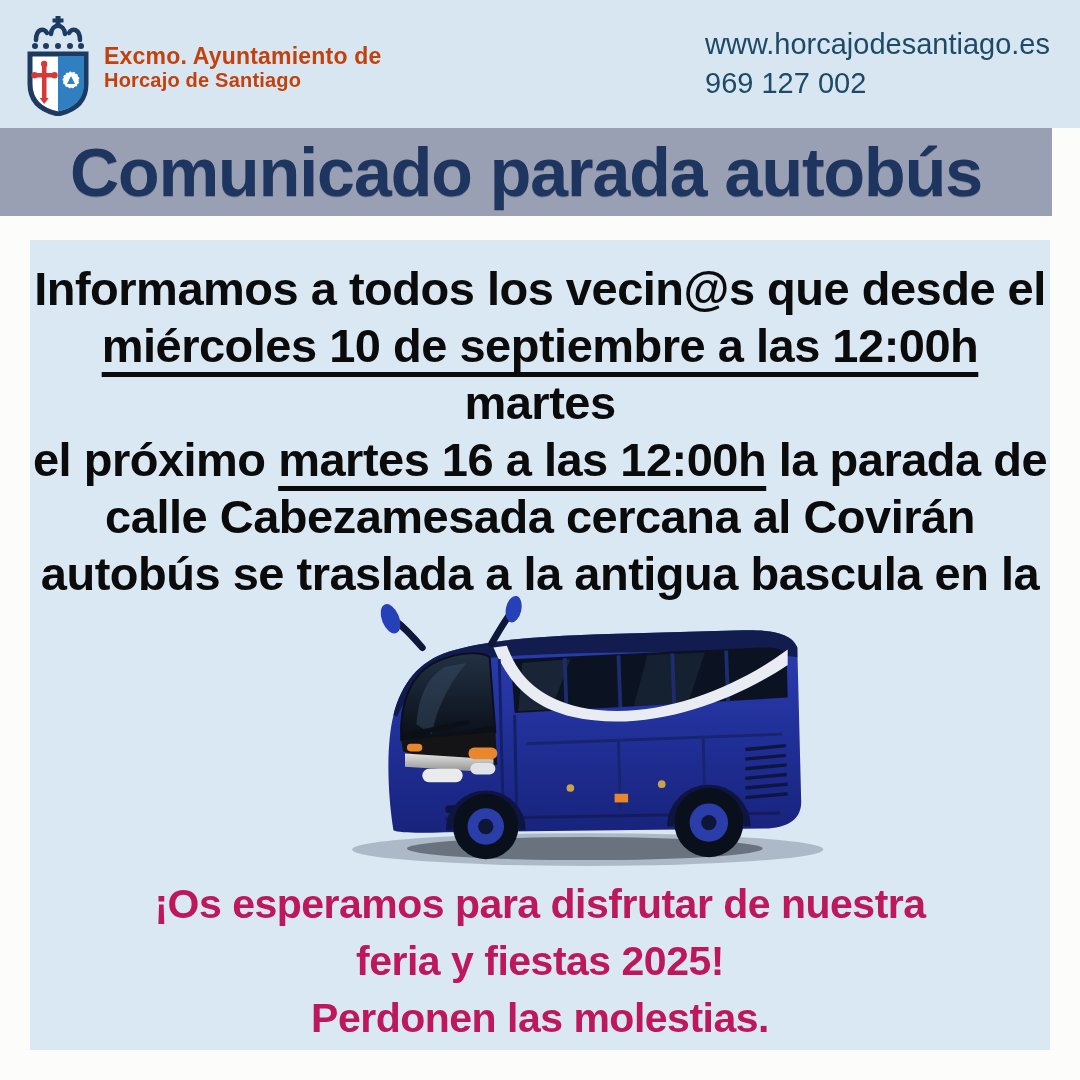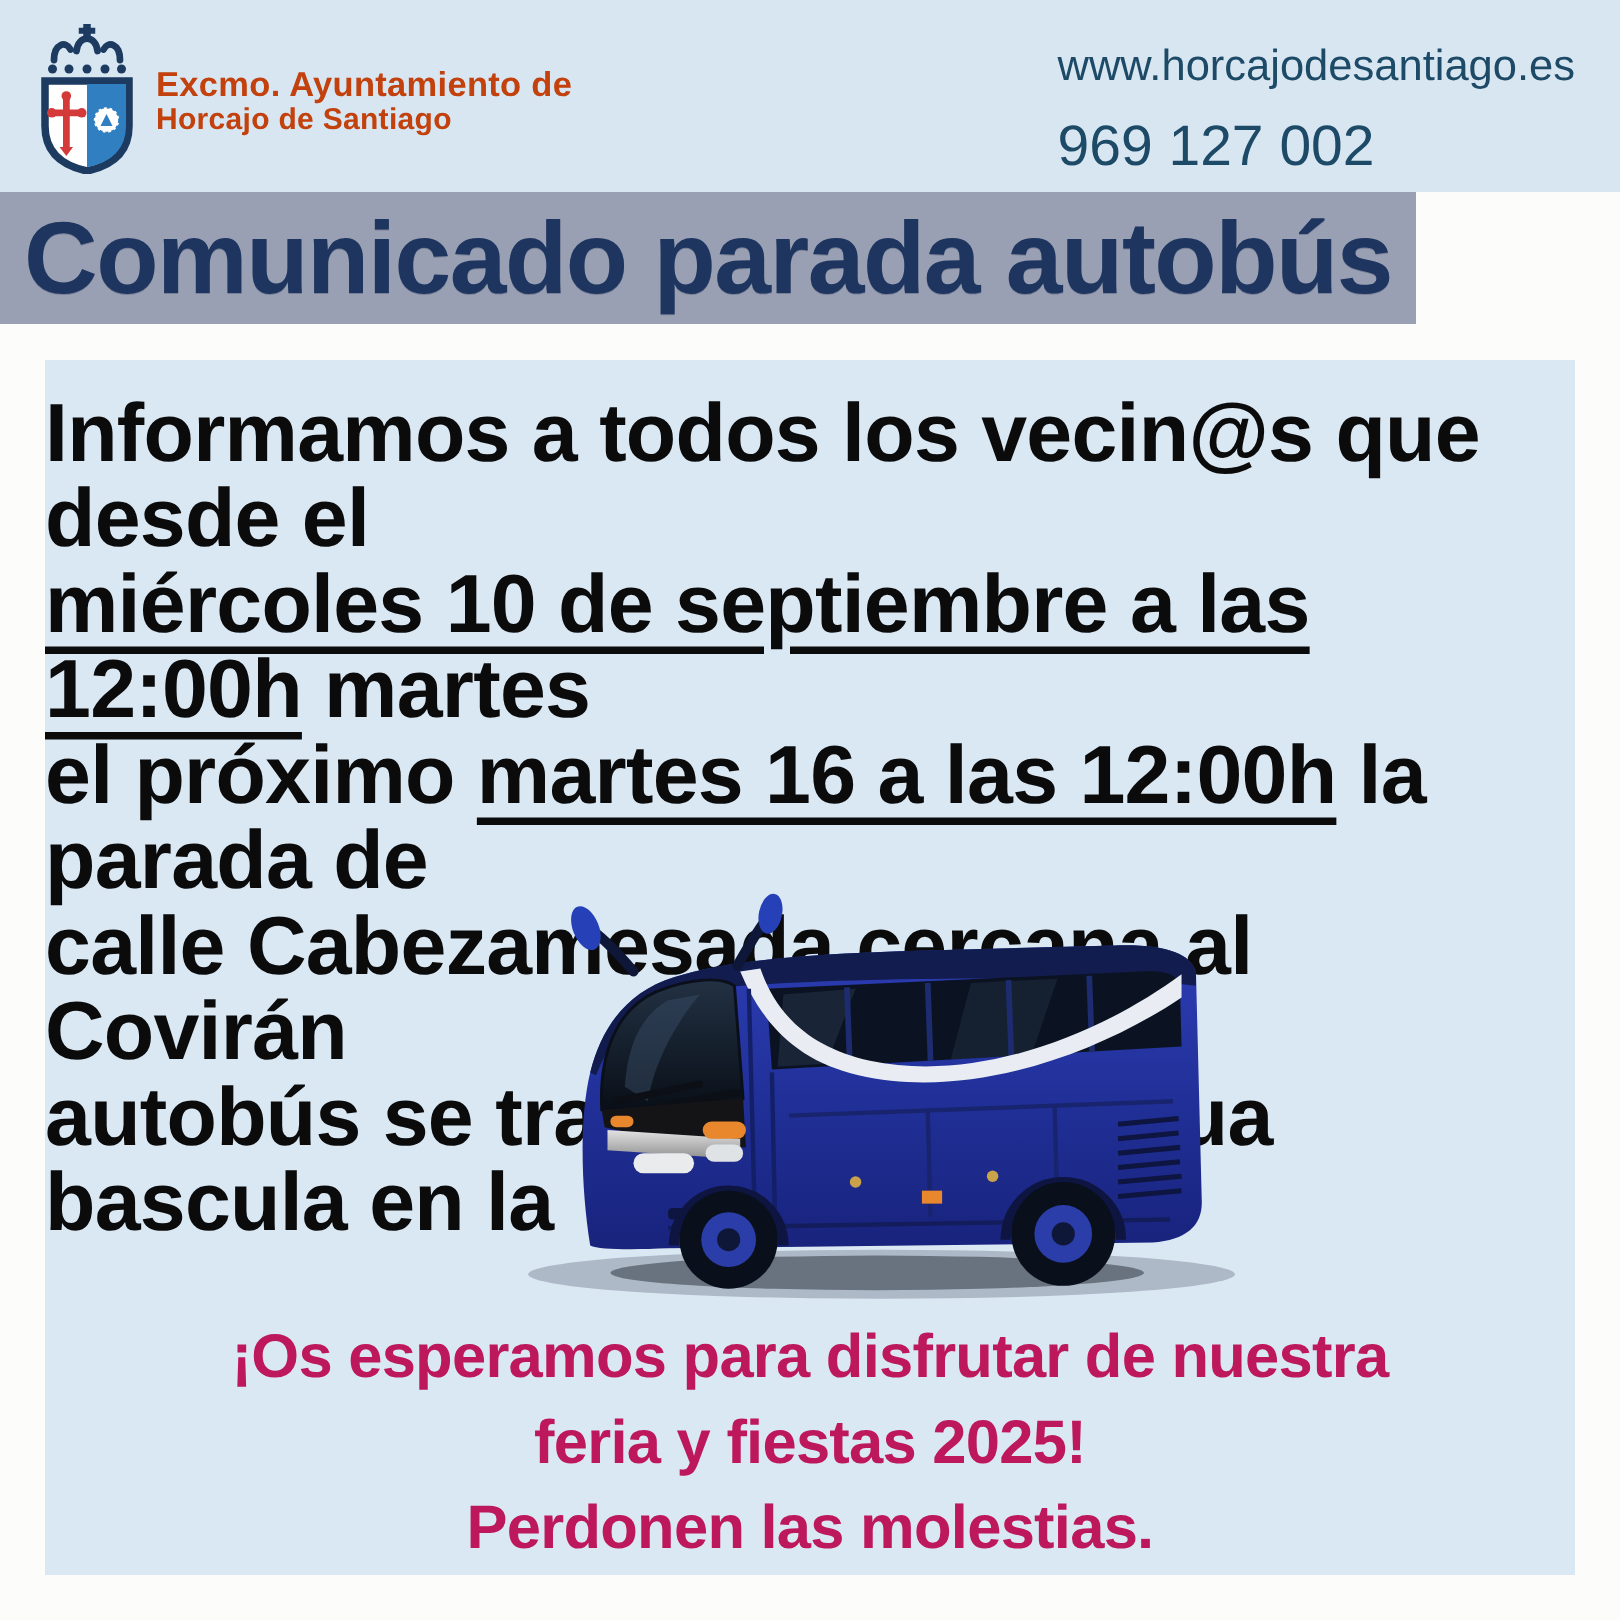--- a/index.html
+++ b/index.html
@@ -13,38 +13,38 @@
   .header {
     position:absolute; top:0; left:0; width:1080px; height:128px;
     background:#d8e6f2;
   }
   .crest { position:absolute; left:22px; top:14px; width:72px; height:102px; }
   .org { position:absolute; left:104px; top:44px; color:#c2410c; line-height:1.1; }
   .org .l1 { font-size:23px; font-weight:700; letter-spacing:0.2px; }
   .org .l2 { font-size:20px; font-weight:800; letter-spacing:0.2px; }
   .contact { position:absolute; right:30px; top:28px; text-align:left; color:#1d4a66; }
   .contact .web { font-size:29px; font-weight:500; }
-  .contact .tel { font-size:38px; font-weight:500; margin-top:16px; }
+  .contact .tel { font-size:29px; font-weight:500; margin-top:6px; }
   
   .banner {
-    position:absolute; top:128px; left:0; width:944px; height:88px;
+    position:absolute; top:128px; left:0; width:1052px; height:88px;
     background:#9aa0b4; display:flex; align-items:center; justify-content:center;
   }
   .banner h1 {
     color:#1e3560; font-size:68px; font-weight:800; letter-spacing:-1px;
     white-space:nowrap; text-shadow:0 1px 0 rgba(20,30,60,0.25);
   }
   
   .card {
     position:absolute; top:240px; left:30px; width:1020px; height:810px;
     background:#dae8f4;
   }
   .announce {
-    padding-top:20px; text-align:left; color:#0b0b0b;
-    font-size:55px; font-weight:700; letter-spacing:-0.5px; line-height:57px;
+    padding-top:20px; text-align:center; color:#0b0b0b;
+    font-size:47px; font-weight:700; letter-spacing:-0.5px; line-height:57px;
   }
   .announce .u {
     text-decoration:underline;
     text-decoration-thickness:5px;
     text-underline-offset:10px;
   }
   .bus { position:absolute; top:348px; left:300px; width:500px; }
   .closing {
     position:absolute; top:636px; left:0; width:100%;
     text-align:center; color:#be185d;

